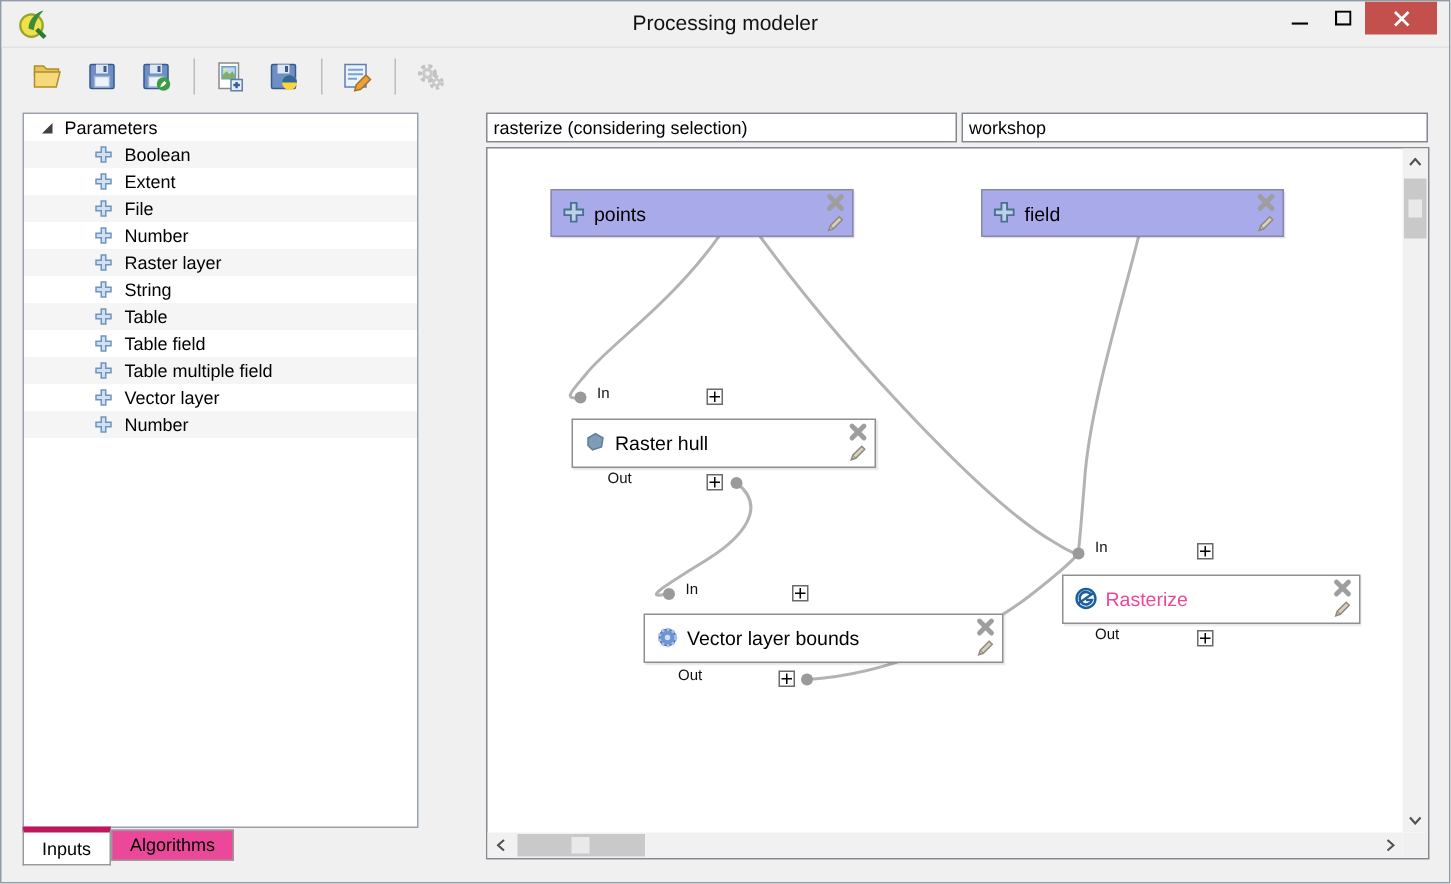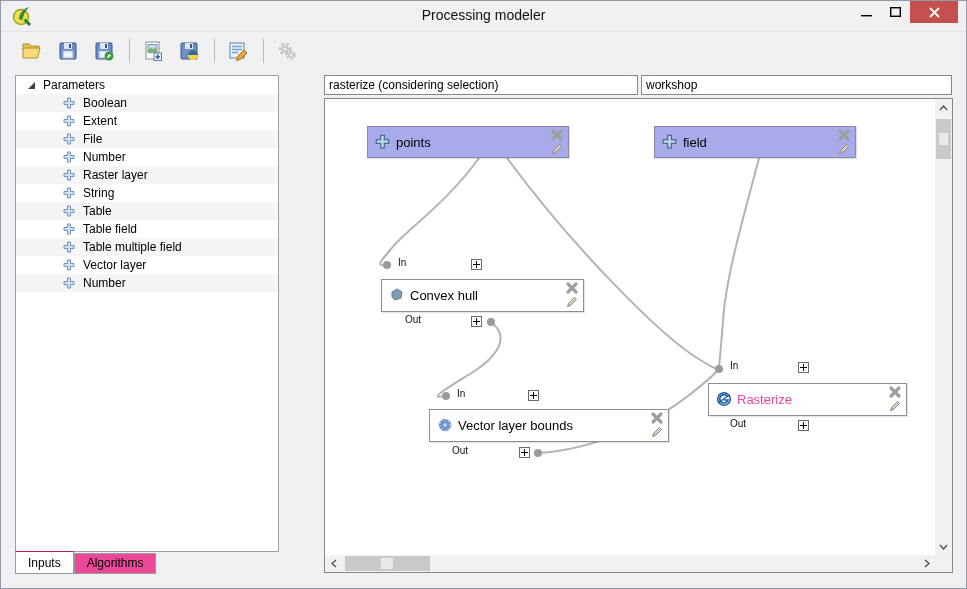--- a/index.html
+++ b/index.html
@@ -19,21 +19,21 @@
   .tb-sep{width:1px;height:24px;background:#bcbcbc;margin:0 8px 0 4px;}
 
   
   .left-panel{position:absolute;left:14px;top:74px;width:264px;height:477px;background:#fff;border:1px solid #98a0aa;box-sizing:border-box;overflow:hidden;}
   .tree-row{display:flex;align-items:center;height:18px;font-size:12px;color:#000;}
   .tree-row.alt{background:#f5f5f5;}
   .tree-row .plus{width:12px;height:12px;margin:0 8px 0 47px;flex:0 0 auto;}
   .expander{width:0;height:0;border-left:7px solid transparent;border-bottom:7px solid #404040;margin:0 8px 0 12px;}
   .tabs{position:absolute;left:14px;top:551px;display:flex;align-items:flex-start;}
   .tab{font-size:12px;color:#000;border:1px solid #9a9a9a;background:#ec4899;padding:2px 12px 3px 12px;margin-top:1px;}
-  .tab.active{background:#fff;border-top:1px solid #be185d;margin-top:-1px;padding-top:4px;}
+  .tab.active{background:#fff;border-top:4px solid #be185d;margin-top:-1px;padding-top:4px;}
 
   
   .txt-input{position:absolute;top:74px;height:20px;border:1px solid #828790;background:#fff;font-family:"Liberation Sans",sans-serif;font-size:12px;padding:0 4px;box-sizing:border-box;}
   #name-input{left:323px;width:314px;}
   #group-input{left:640px;width:311px;}
 
   .canvas{position:absolute;left:323px;top:97px;width:629px;height:475px;border:1px solid #828790;background:#fff;box-sizing:border-box;}
   .scene{position:absolute;left:0;top:0;width:610px;height:456px;overflow:hidden;}
   .connections{position:absolute;left:0;top:0;}
 
@@ -288,21 +288,21 @@
               <path d="M3.5 8.5 l2 2" stroke="#8f8a7a" stroke-width=".7"></path>
             </svg></span>
       </div>
 
       <span class="io-label" style="left:73px;top:158px;">In</span>
       <span class="expand-box" style="left:146px;top:160px;"></span>
       <div class="algo-box" style="left:56px;top:180px;width:203px;height:33px;">
         <span class="node-ico"><svg viewBox="0 0 16 16" width="16" height="16">
               <path d="M3 5 L8 2 L13 5 L12 11 L6 13 L3 10 Z" fill="#7d9cb5" stroke="#5d7e99"></path>
             </svg></span>
-        <span class="node-label">Convex hull</span>
+        <span class="node-label">Raster hull</span>
         <span class="node-x"><svg viewBox="0 0 14 14" width="14" height="14">
               <path d="M3 3 L11 11 M11 3 L3 11" stroke="#9e9e9e" stroke-width="3.2" stroke-linecap="round"></path>
             </svg></span>
         <span class="node-pencil"><svg viewBox="0 0 14 14" width="14" height="14">
               <path d="M2.5 11.5 l1-3 6-6 2 2 -6 6 -3 1z" fill="#d8d0c0" stroke="#8f8a7a"></path>
               <path d="M3.5 8.5 l2 2" stroke="#8f8a7a" stroke-width=".7"></path>
             </svg></span>
       </div>
       <span class="io-label" style="left:80px;top:215px;">Out</span>
       <span class="expand-box" style="left:146px;top:217px;"></span>

